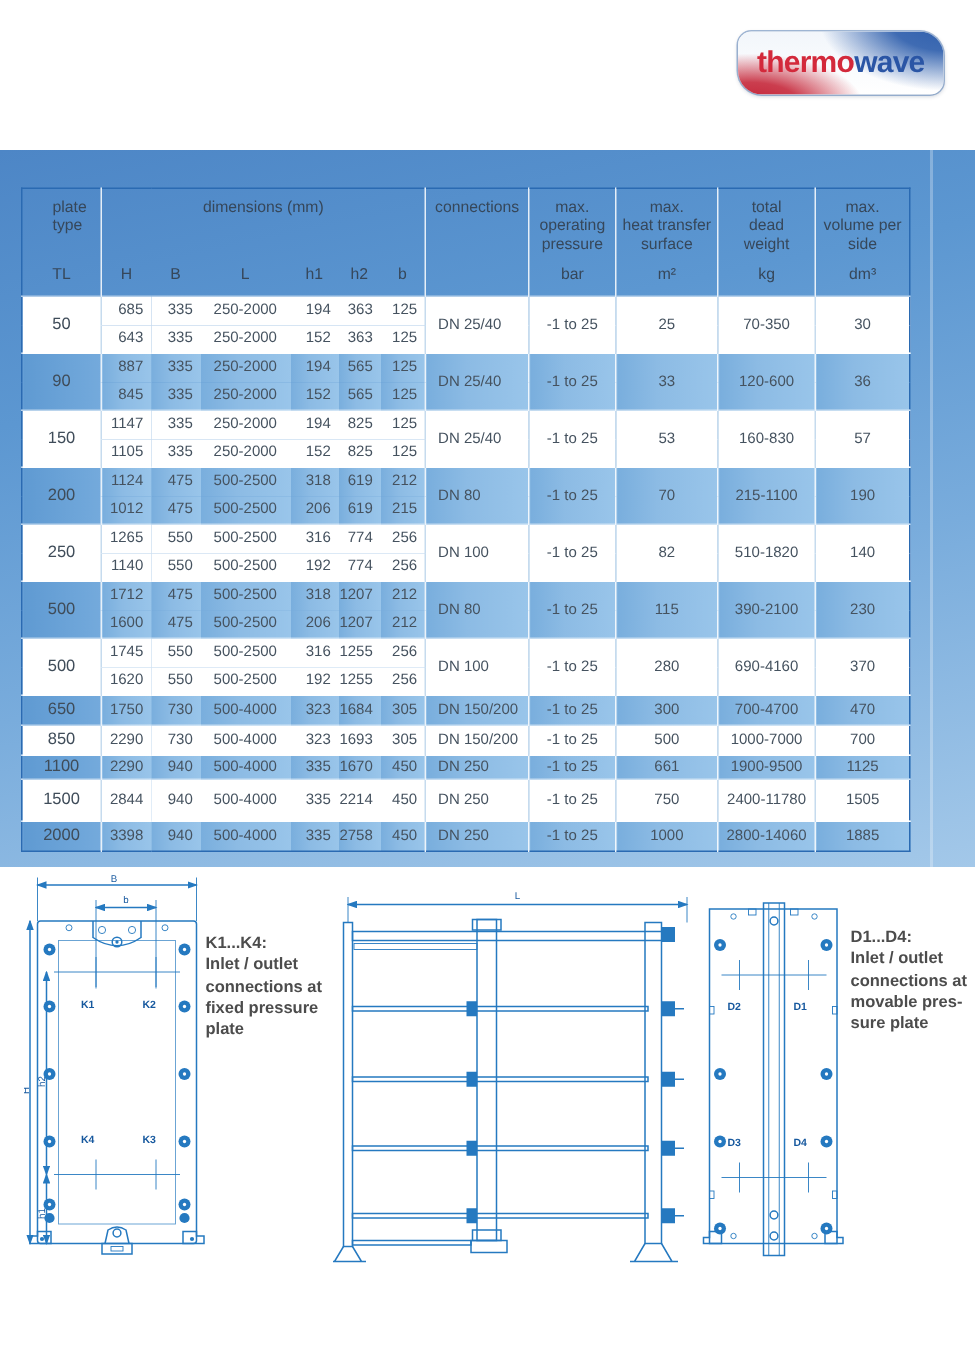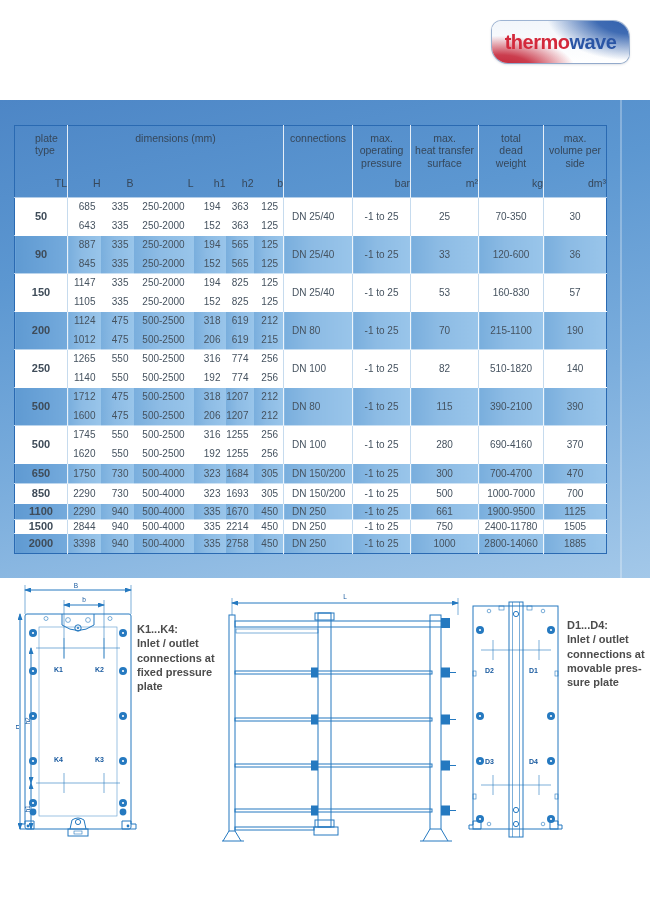--- a/index.html
+++ b/index.html
@@ -28,29 +28,29 @@
   .panel-line{position:absolute;left:620px;top:100px;width:2px;height:478px;background:rgba(255,255,255,.28);}
 
   
   .tablewrap{position:absolute;left:14px;top:125px;width:592px;}
   table{width:592px;border-collapse:collapse;table-layout:fixed;
         border:1px solid #2a6ab2;}
   th,td{font-weight:normal;color:#45525f;font-size:10px;line-height:1.18;padding:0;}
   thead th{color:#36475a;font-size:10.5px;vertical-align:top;padding-top:6px;white-space:pre-line;}
   thead tr.grow{height:44px;}
   thead tr.urow{height:28px;}
-  thead tr.urow th{vertical-align:middle;padding-top:0;text-align:right;}
+  thead tr.urow th{vertical-align:middle;padding-top:0;}
   th.left{text-align:left;padding-left:20px;}
   .sep{border-right:1px solid rgba(255,255,255,.85);}
   tr.white .sep{border-right-color:#c6dbee;}
   tr.white td{background:#ffffff;}
   tr.blue td{background:linear-gradient(90deg,#79aedd 0%,#8cbbe4 40%,#99c5ea 100%);}
   tr.blue td.c0{background:linear-gradient(90deg,#5f9ad2,#74aadc);}
   tr.first td{border-top:1px solid rgba(255,255,255,.55);}
-  td.c0{text-align:center;font-size:11px;color:#3f4c59;font-weight:bold;}
+  td.c0{text-align:center;font-size:11px;color:#3f4c59;}
   td.c1,td.c2,td.c4,td.c5,td.c6{text-align:right;padding-right:5px;}
   td.c3{text-align:center;}
   td.c7{text-align:left;padding-left:8px;}
   td.c8,td.c9,td.c10,td.c11{text-align:center;}
 
   
   .draw{position:absolute;}
   svg{display:block;}
   .note{position:absolute;font-size:11px;color:#4c4c4c;line-height:1.3;white-space:pre-line;font-weight:bold;}
   .dln{stroke:#2579c0;stroke-width:1;fill:none;}
@@ -238,21 +238,21 @@
           <td class="c1">1712</td>
           <td class="c2">475</td>
           <td class="c3">500-2500</td>
           <td class="c4">318</td>
           <td class="c5">1207</td>
           <td class="c6 sep">212</td>
           <td class="c7 sep" rowspan="2">DN 80</td>
           <td class="c8 sep" rowspan="2">-1 to 25</td>
           <td class="c9 sep" rowspan="2">115</td>
           <td class="c10 sep" rowspan="2">390-2100</td>
-          <td class="c11" rowspan="2">390</td>
+          <td class="c11" rowspan="2">230</td>
         </tr>
         <tr class="blue" style="height: 19px;">
           <td class="c1">1600</td>
           <td class="c2">475</td>
           <td class="c3">500-2500</td>
           <td class="c4">206</td>
           <td class="c5">1207</td>
           <td class="c6 sep">212</td>
         </tr>
         <tr class="white first" style="height: 19px;">
@@ -312,21 +312,21 @@
           <td class="c3">500-4000</td>
           <td class="c4">335</td>
           <td class="c5">1670</td>
           <td class="c6 sep">450</td>
           <td class="c7 sep">DN 250</td>
           <td class="c8 sep">-1 to 25</td>
           <td class="c9 sep">661</td>
           <td class="c10 sep">1900-9500</td>
           <td class="c11">1125</td>
         </tr>
-        <tr class="white first" style="height: 14px;">
+        <tr class="white first" style="height: 28px;">
           <td class="c0 sep">1500</td>
           <td class="c1">2844</td>
           <td class="c2">940</td>
           <td class="c3">500-4000</td>
           <td class="c4">335</td>
           <td class="c5">2214</td>
           <td class="c6 sep">450</td>
           <td class="c7 sep">DN 250</td>
           <td class="c8 sep">-1 to 25</td>
           <td class="c9 sep">750</td>

